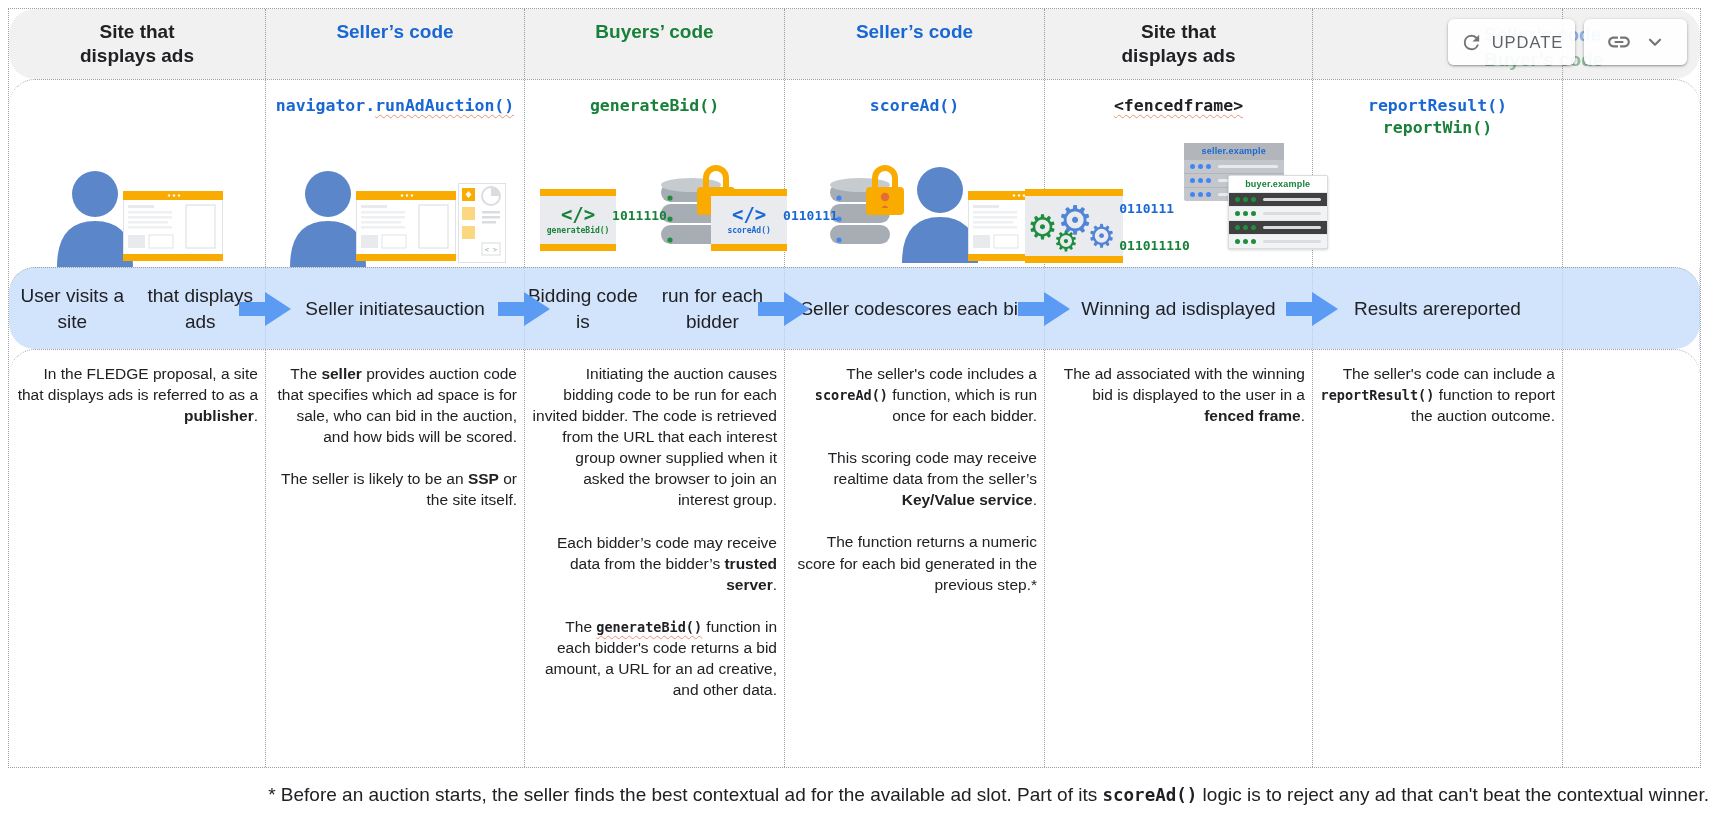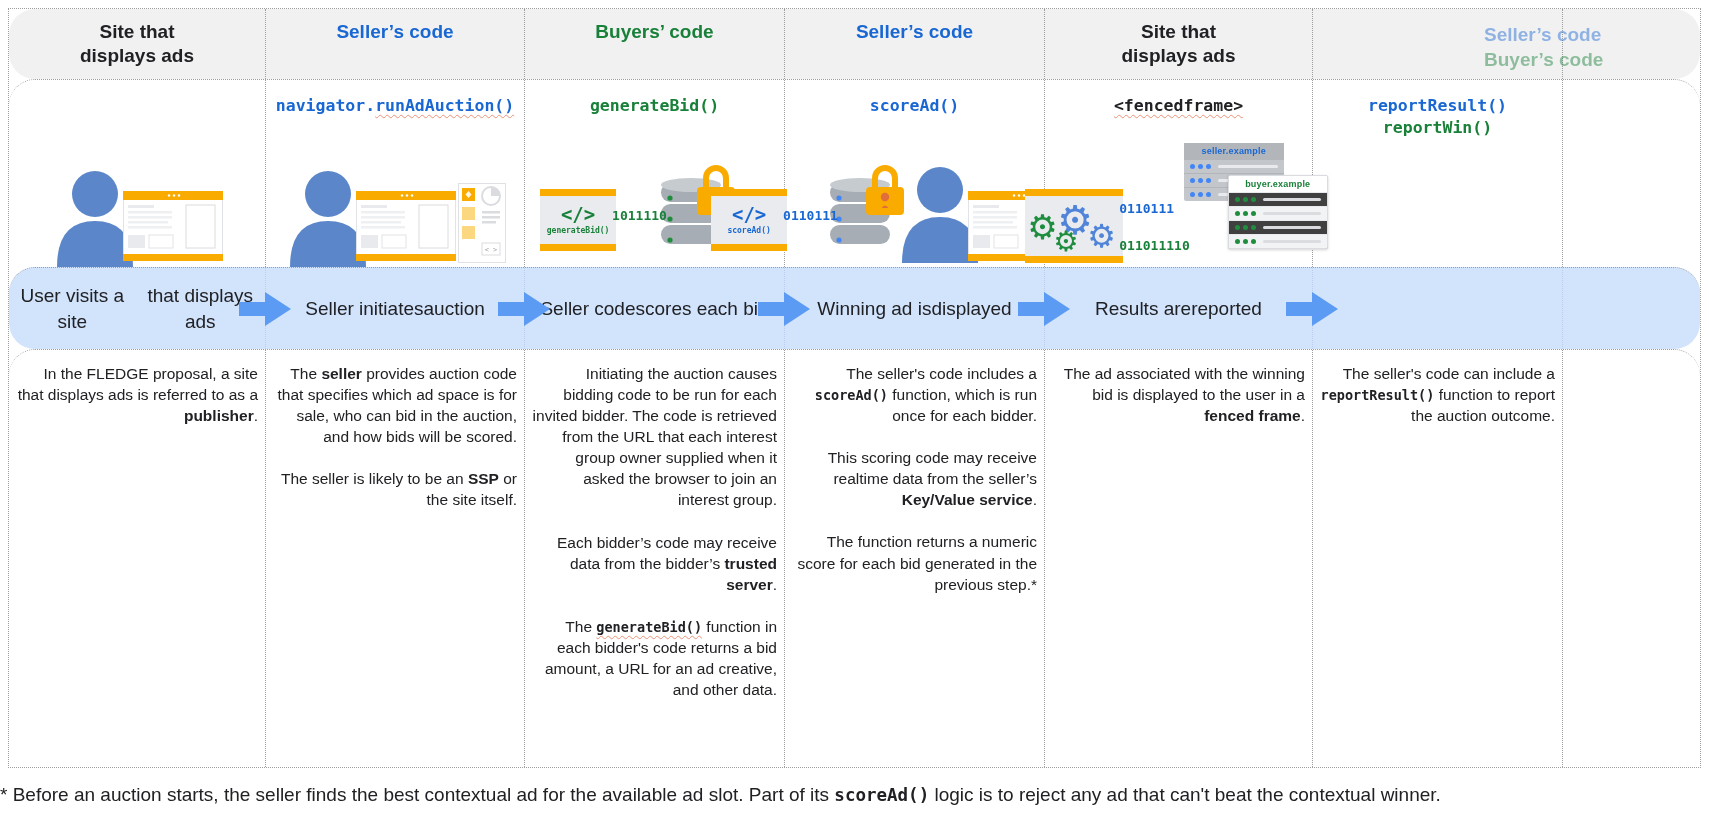--- a/index.html
+++ b/index.html
@@ -75,21 +75,21 @@
   
   .ghost { position:absolute; left:1484px; top:22px; z-index:1; font-size:19px; font-weight:700; line-height:25px; opacity:.45; white-space:nowrap; }
   .toolbar { position:absolute; left:1448px; top:19px; z-index:2; display:flex; gap:9px; }
   .tb-btn { height:46px; background:rgba(255,255,255,.93); border:none; border-radius:6px; display:flex; align-items:center; justify-content:center;
             box-shadow:0 1px 2px rgba(0,0,0,.3), 0 1px 4px rgba(0,0,0,.15); cursor:pointer; }
   .btn-update { width:127px; gap:9px; }
   .btn-update .lbl { font-size:16.5px; font-weight:500; letter-spacing:1px; color:#5f6368; font-family:"Liberation Sans",sans-serif; }
   .btn-link { width:103px; gap:12px; }
 
   
-  .footnote { position:absolute; left:0; top:779px; width:1709px; text-align:left; font-size:19px; line-height:32px; }
+  .footnote { position:absolute; left:0; top:779px; width:1709px; text-align:right; font-size:19px; line-height:32px; }
   .footnote .code { font-size:17.5px; }
 </style>
 </head>
 <body>
 
 <div class="canvas">
   <div class="table" id="table">
     <div class="row row-header" id="row-header">
         <div class="cell header-cell">
           <div class="c-black">Site that</div>
@@ -337,20 +337,24 @@
     <div class="row row-band" id="row-band">
         <div class="cell band-cell">
           <div>User visits a site</div>
           <div>that displays ads</div>
         </div>
         <div class="cell band-cell">
           <div>Seller initiates</div>
           <div>auction</div>
         </div>
         <div class="cell band-cell">
+          <div>Bidding code is</div>
+          <div>run for each bidder</div>
+        </div>
+        <div class="cell band-cell">
           <div>Seller code</div>
           <div>scores each bid</div>
         </div>
         <div class="cell band-cell">
           <div>Winning ad is</div>
           <div>displayed</div>
         </div>
         <div class="cell band-cell">
           <div>Results are</div>
           <div>reported</div>
@@ -398,15 +402,37 @@
         </div>
         <div class="cell"></div>
       </div>
   </div>
 
   <div class="ghost" id="ghost">
       <div class="c-blue">Seller’s code</div>
       <div class="c-green">Buyer’s code</div>
     </div>
 
+  <div class="toolbar">
+    <button class="tb-btn btn-update">
+      <span style="display:flex;">
+        <svg width="23" height="23" viewBox="0 0 24 24">
+            <path fill="#757575" d="M17.65 6.35A7.95 7.95 0 0 0 12 4a8 8 0 1 0 7.73 10h-2.08A6 6 0 1 1 12 6c1.66 0 3.14.69 4.22 1.78L13 11h7V4l-2.35 2.35z"></path>
+          </svg>
+      </span>
+      <span class="lbl">UPDATE</span>
+    </button>
+    <button class="tb-btn btn-link">
+      <span style="display:flex;">
+        <svg width="26" height="26" viewBox="0 0 24 24">
+            <path fill="#757575" d="M3.9 12c0-1.7 1.4-3.1 3.1-3.1h4V7H7c-2.8 0-5 2.2-5 5s2.2 5 5 5h4v-1.9H7c-1.7 0-3.1-1.4-3.1-3.1zM8 13h8v-2H8v2zm9-6h-4v1.9h4c1.7 0 3.1 1.4 3.1 3.1s-1.4 3.1-3.1 3.1h-4V17h4c2.8 0 5-2.2 5-5s-2.2-5-5-5z"></path>
+          </svg>
+      </span>
+      <span style="display:flex;">
+        <svg width="22" height="22" viewBox="0 0 24 24">
+            <path fill="none" stroke="#757575" stroke-width="2.4" stroke-linecap="round" stroke-linejoin="round" d="M6.5 9.5 12 15l5.5-5.5"></path>
+          </svg>
+      </span>
+    </button>
+  </div>
 
   <div class="footnote" id="footnote"><span>* Before an auction starts, the seller finds the best contextual ad for the available ad slot. Part of its </span><span class="b code">scoreAd()</span><span> logic is to reject any ad that can't beat the contextual winner.</span></div>
 </div>
 
 </body></html>

